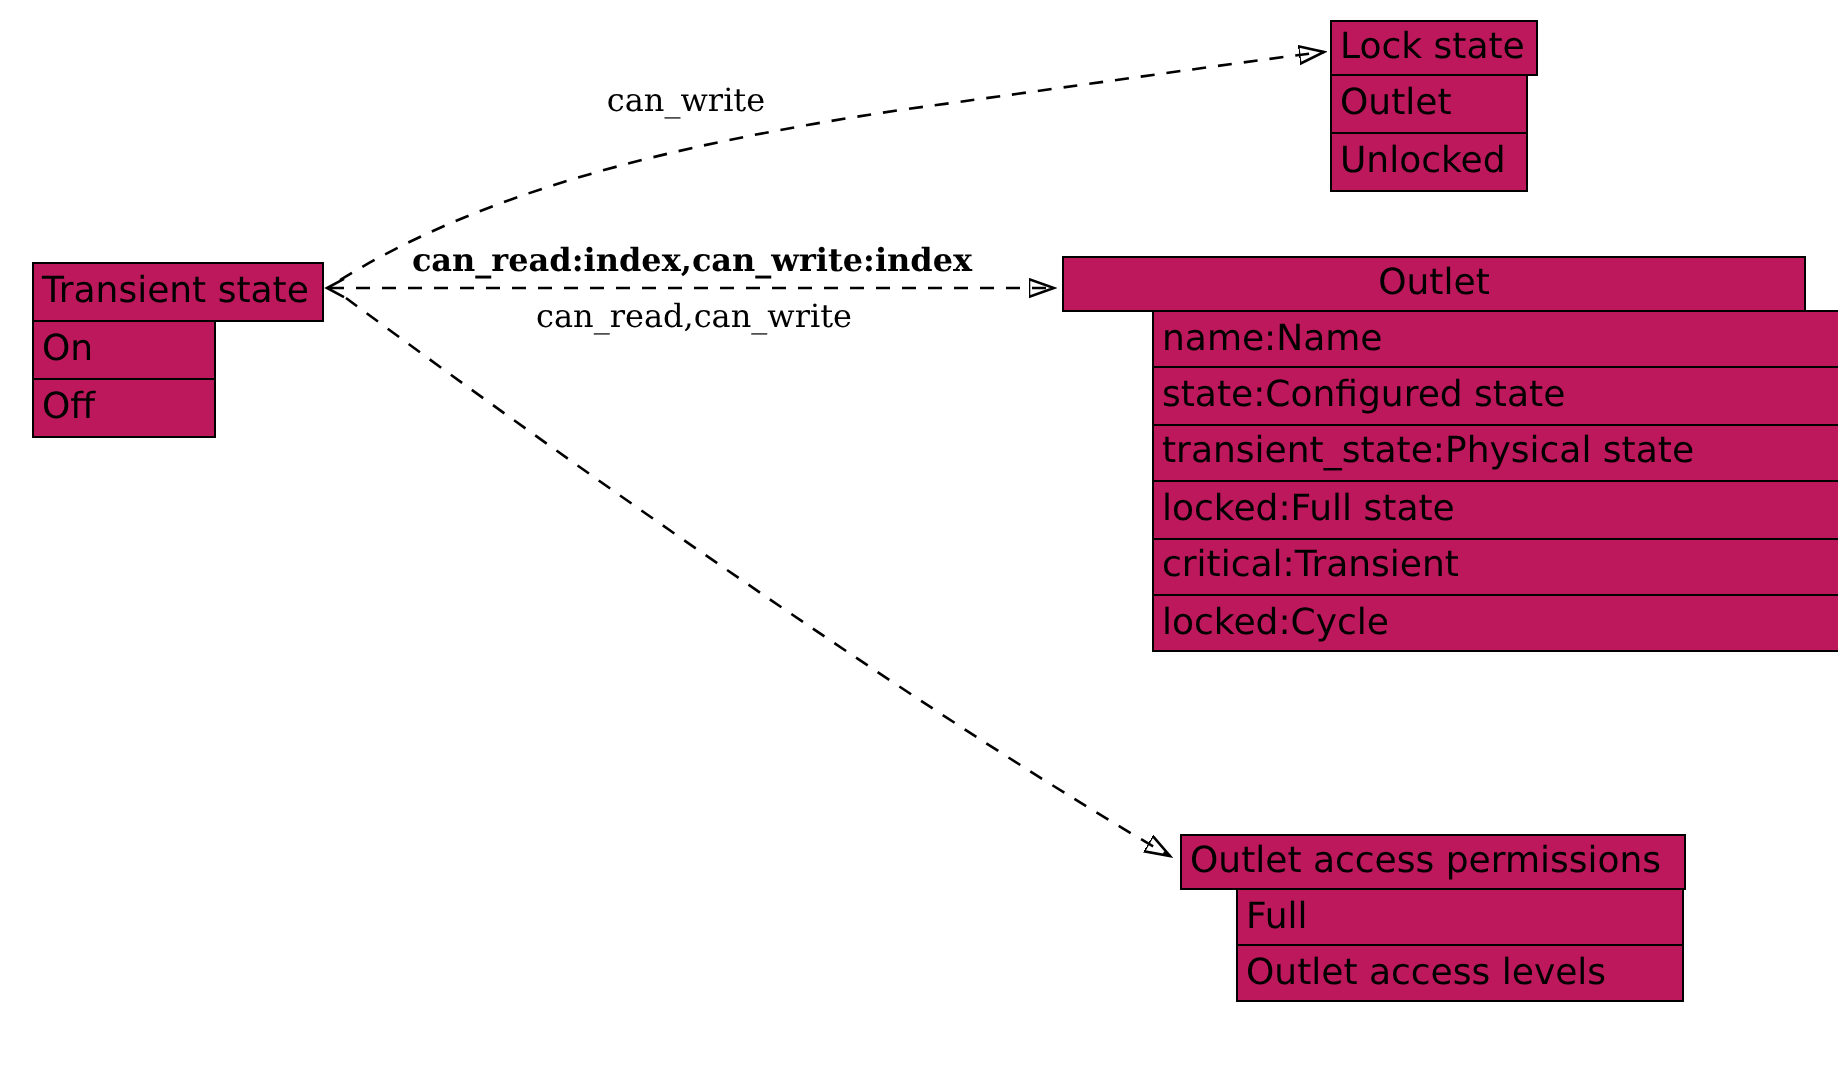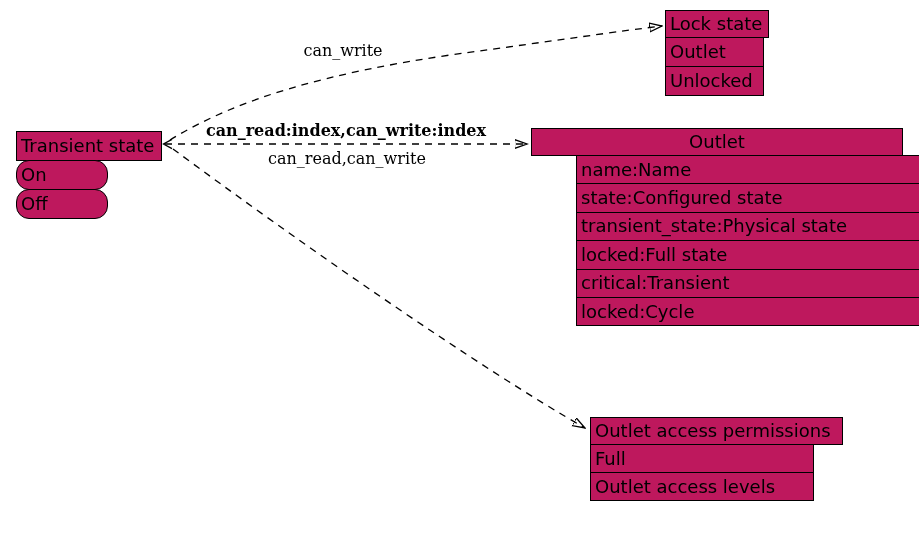--- a/index.html
+++ b/index.html
@@ -9,33 +9,33 @@
   .edges path{stroke:#000;fill:none;stroke-width:1.3;}
   .edges path.dashed{stroke-dasharray:7 6;}
   .node{position:absolute;}
   .cell{box-sizing:border-box;border:1px solid #000;background:#be185d;
         display:flex;align-items:center;padding:0 4px;font-size:18px;
         line-height:1;white-space:nowrap;}
   .row{margin-top:-1px;}
   
   .n-transient{left:16px;top:131px;}
   .n-transient .title{width:146px;height:30px;}
-  .n-transient .row{width:92px;height:30px;border-radius:13px;}
+  .n-transient .row{width:92px;height:30px;}
   
   .n-lock{left:665px;top:10px;}
   .n-lock .title{width:104px;height:28px;}
   .n-lock .row{width:99px;height:30px;}
   
   .n-outlet{left:531px;top:128px;}
   .n-outlet .title{width:372px;height:28px;justify-content:center;}
   .n-outlet .row{width:372px;height:29.4px;margin-left:45px;}
   
   .n-perms{left:590px;top:417px;}
   .n-perms .title{width:253px;height:28px;}
-  .n-perms .row{width:224px;height:29px;}
+  .n-perms .row{width:224px;height:29px;margin-left:28px;}
   
   .edge-label{position:absolute;transform:translate(-50%,-50%);
               font-family:"DejaVu Serif",serif;font-size:16px;white-space:nowrap;}
   .lbl-can-write{left:343px;top:50px;}
   .lbl-mid-top{left:346px;top:130px;font-weight:bold;}
   .lbl-mid-bottom{left:347px;top:158px;}
 </style>
 </head>
 <body>
 

